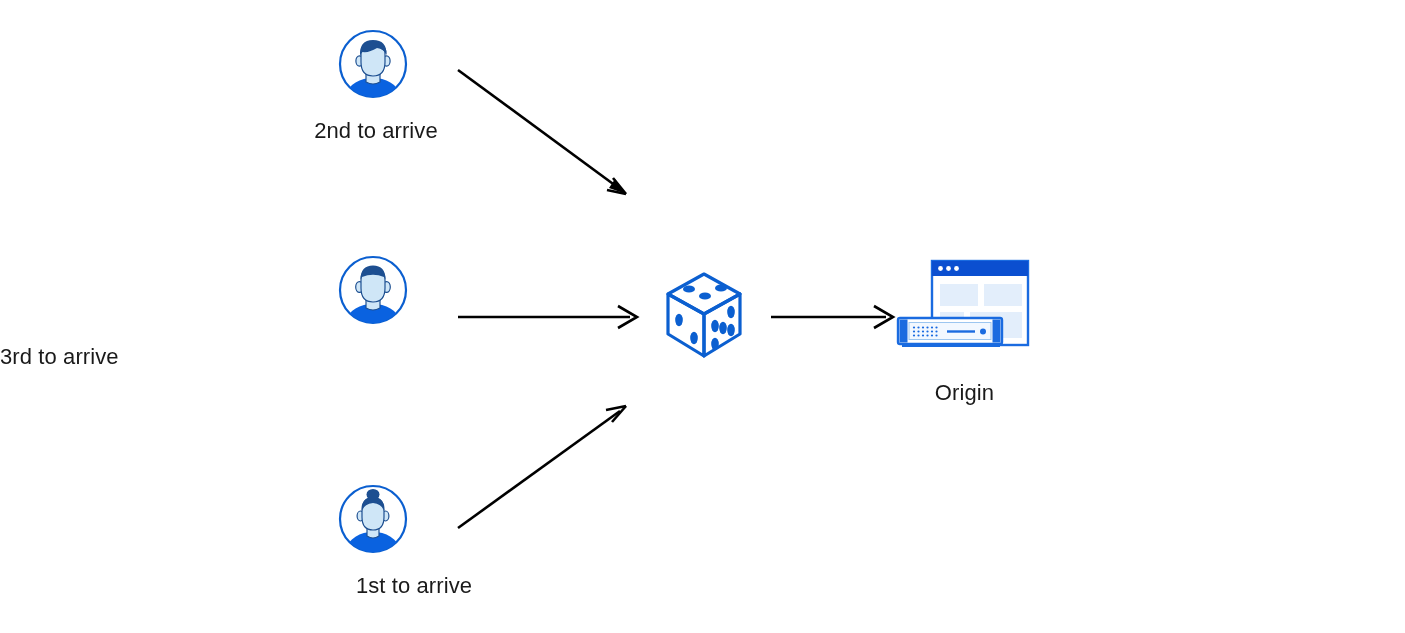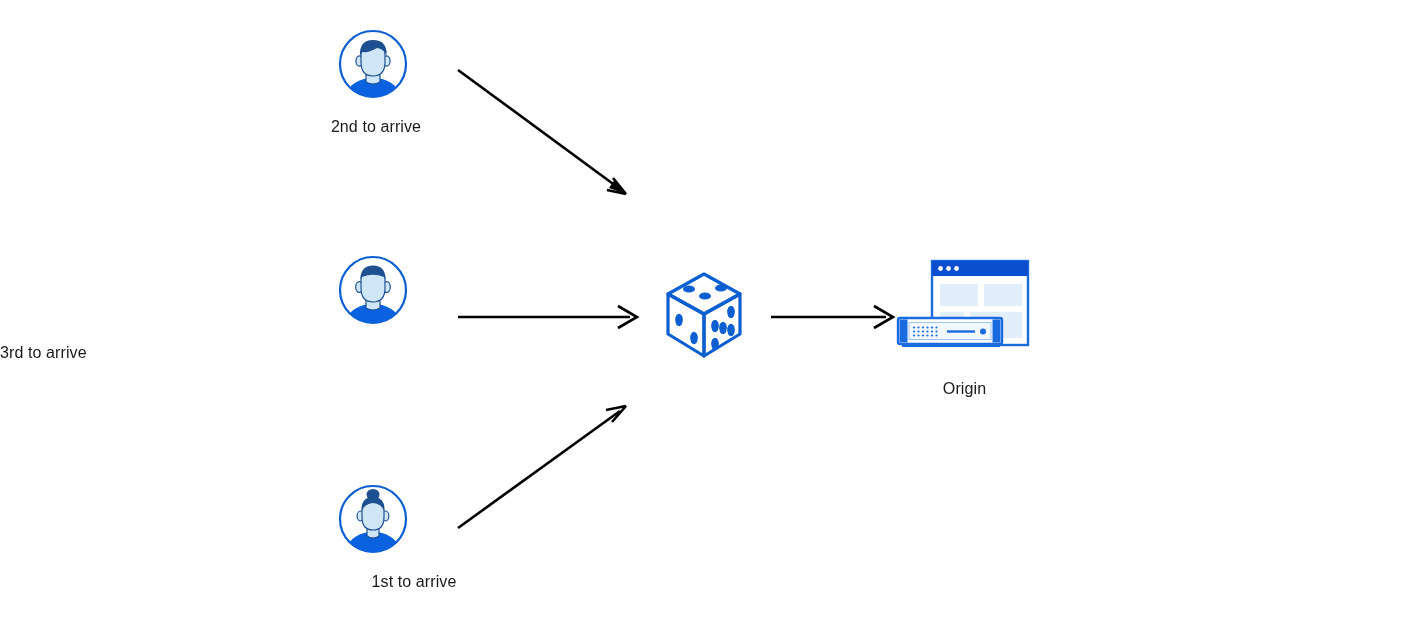--- a/index.html
+++ b/index.html
@@ -21,21 +21,21 @@
     position: absolute;
   }
   .avatar-wrap {
     position: absolute;
     width: 72px;
     height: 72px;
   }
   .node-label {
     position: absolute;
     font-family: "Liberation Sans", sans-serif;
-    font-size: 16px;
+    font-size: 22px;
     color: #1a1a1a;
     white-space: nowrap;
     text-align: center;
     letter-spacing: 0.1px;
   }
   .icon-svg {
     display: block;
   }
   .arrow-layer {
     position: absolute;

